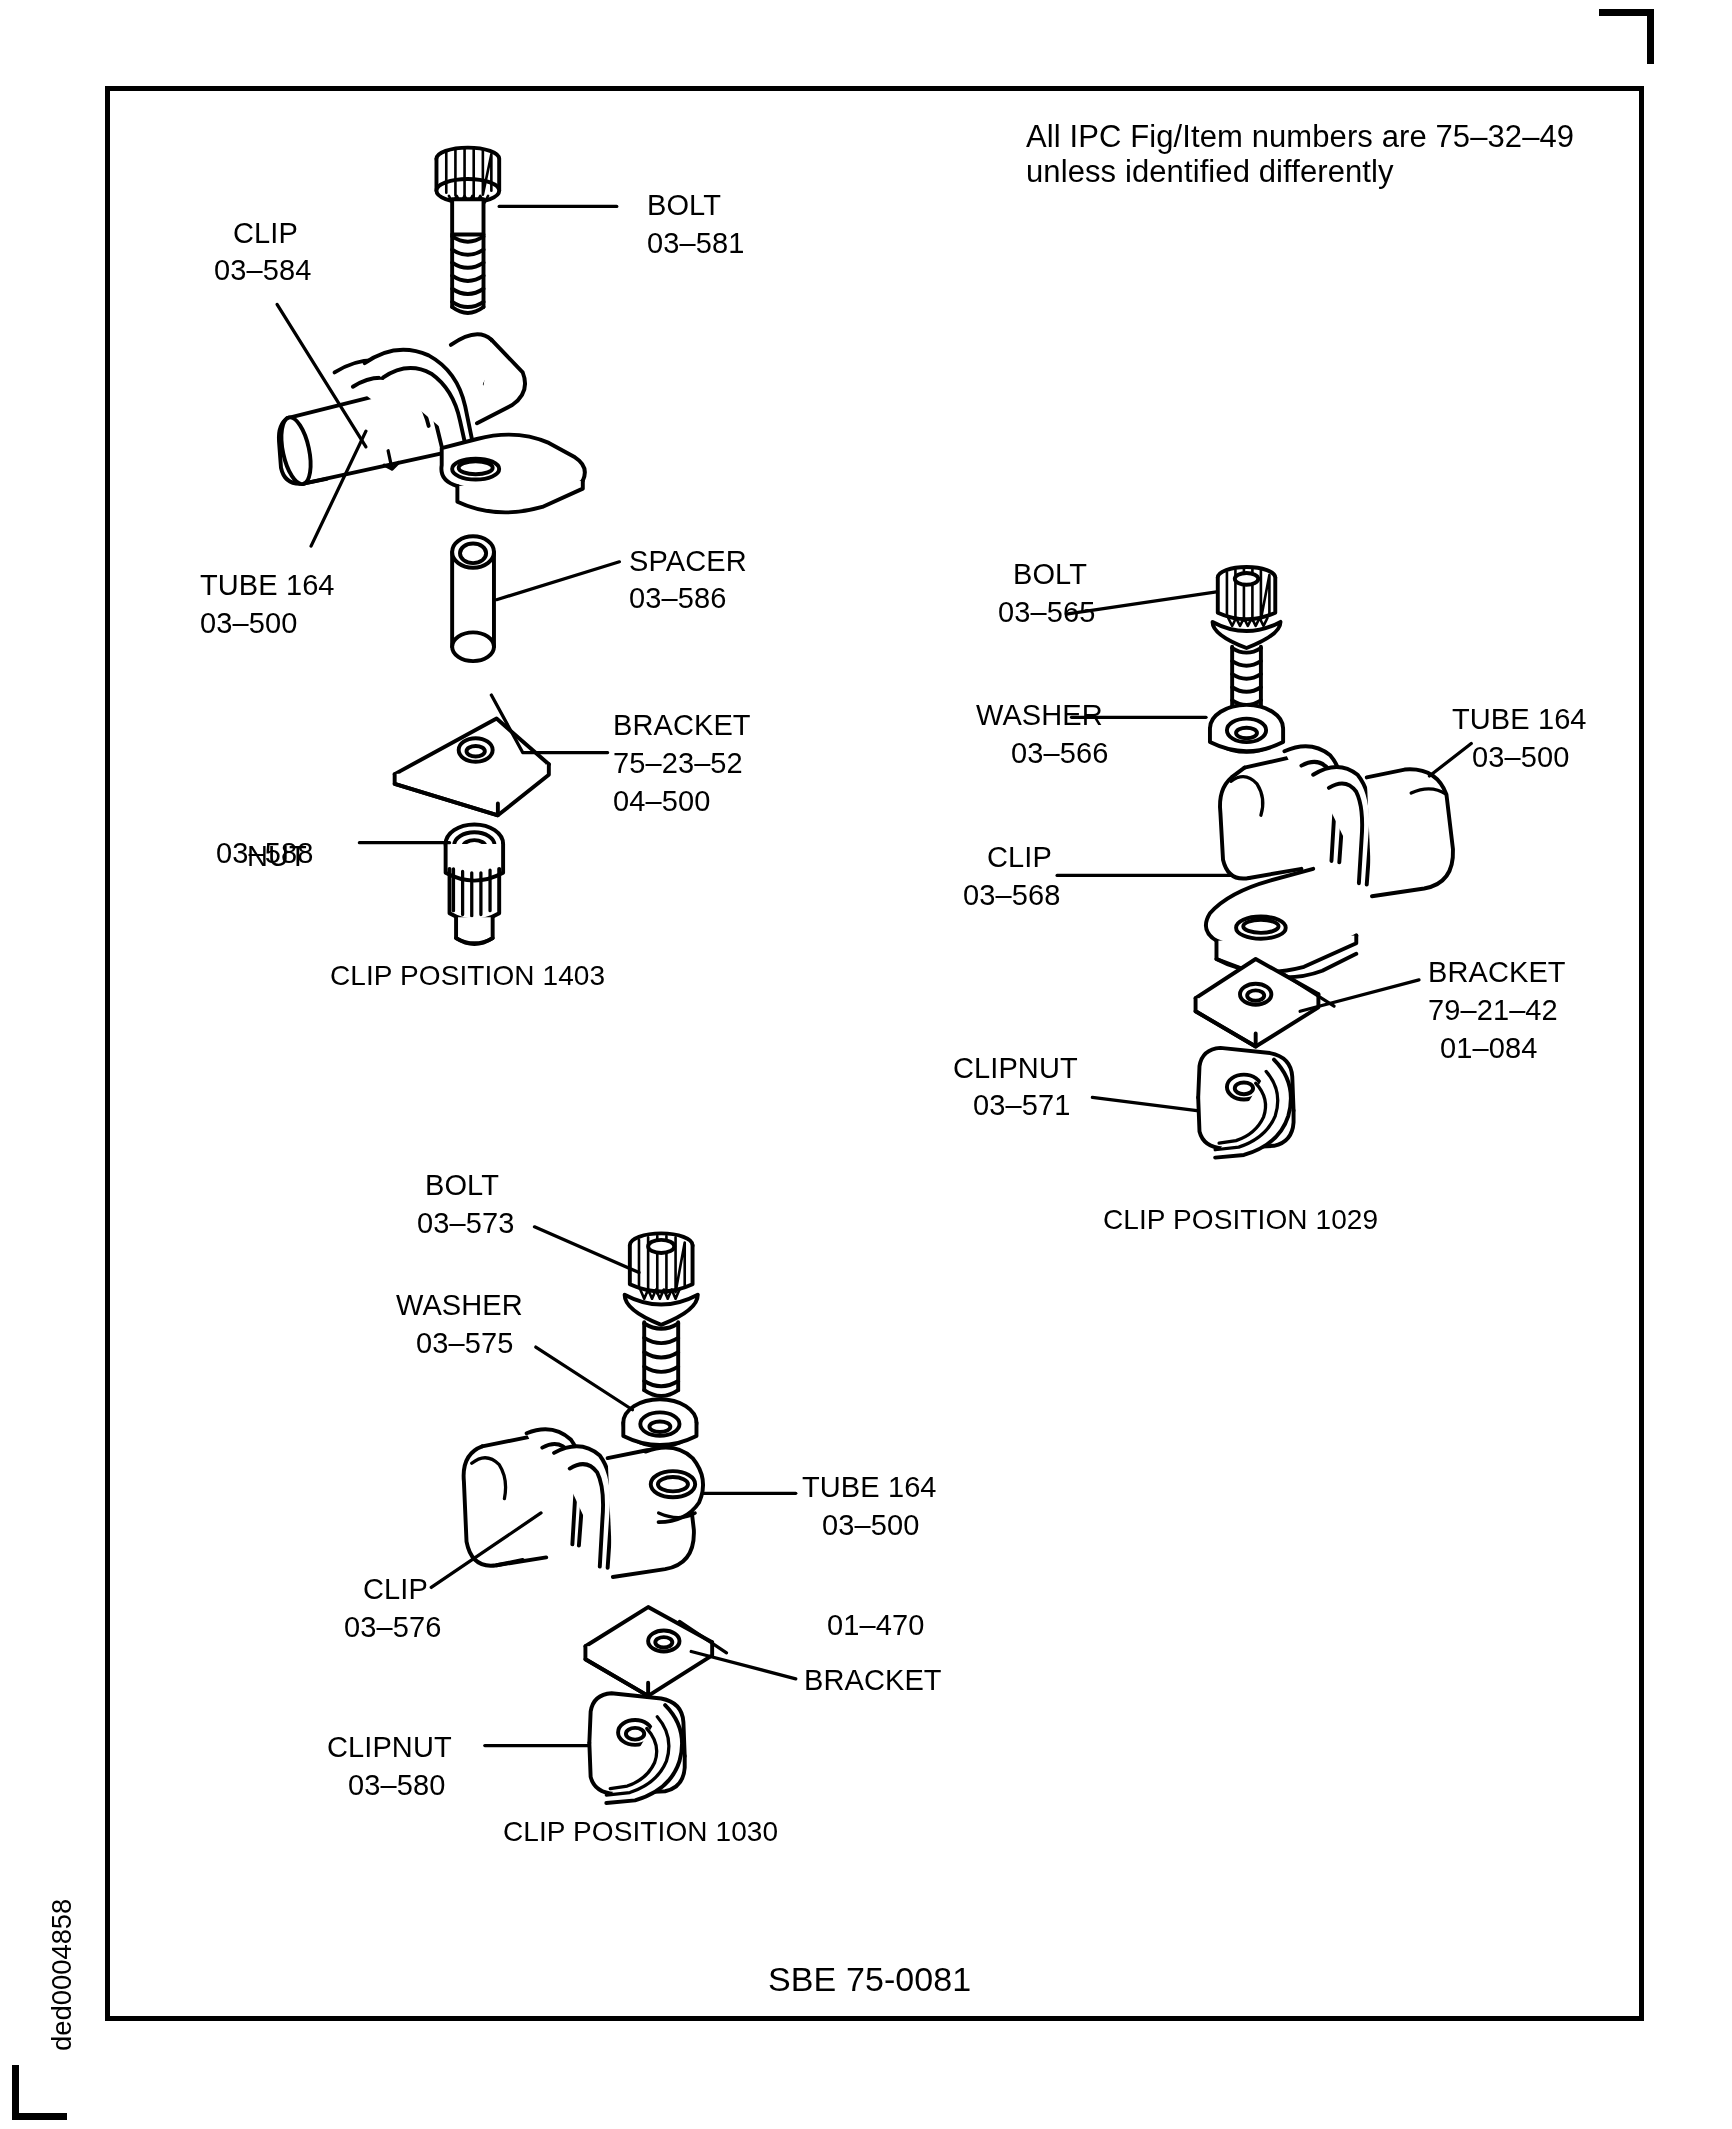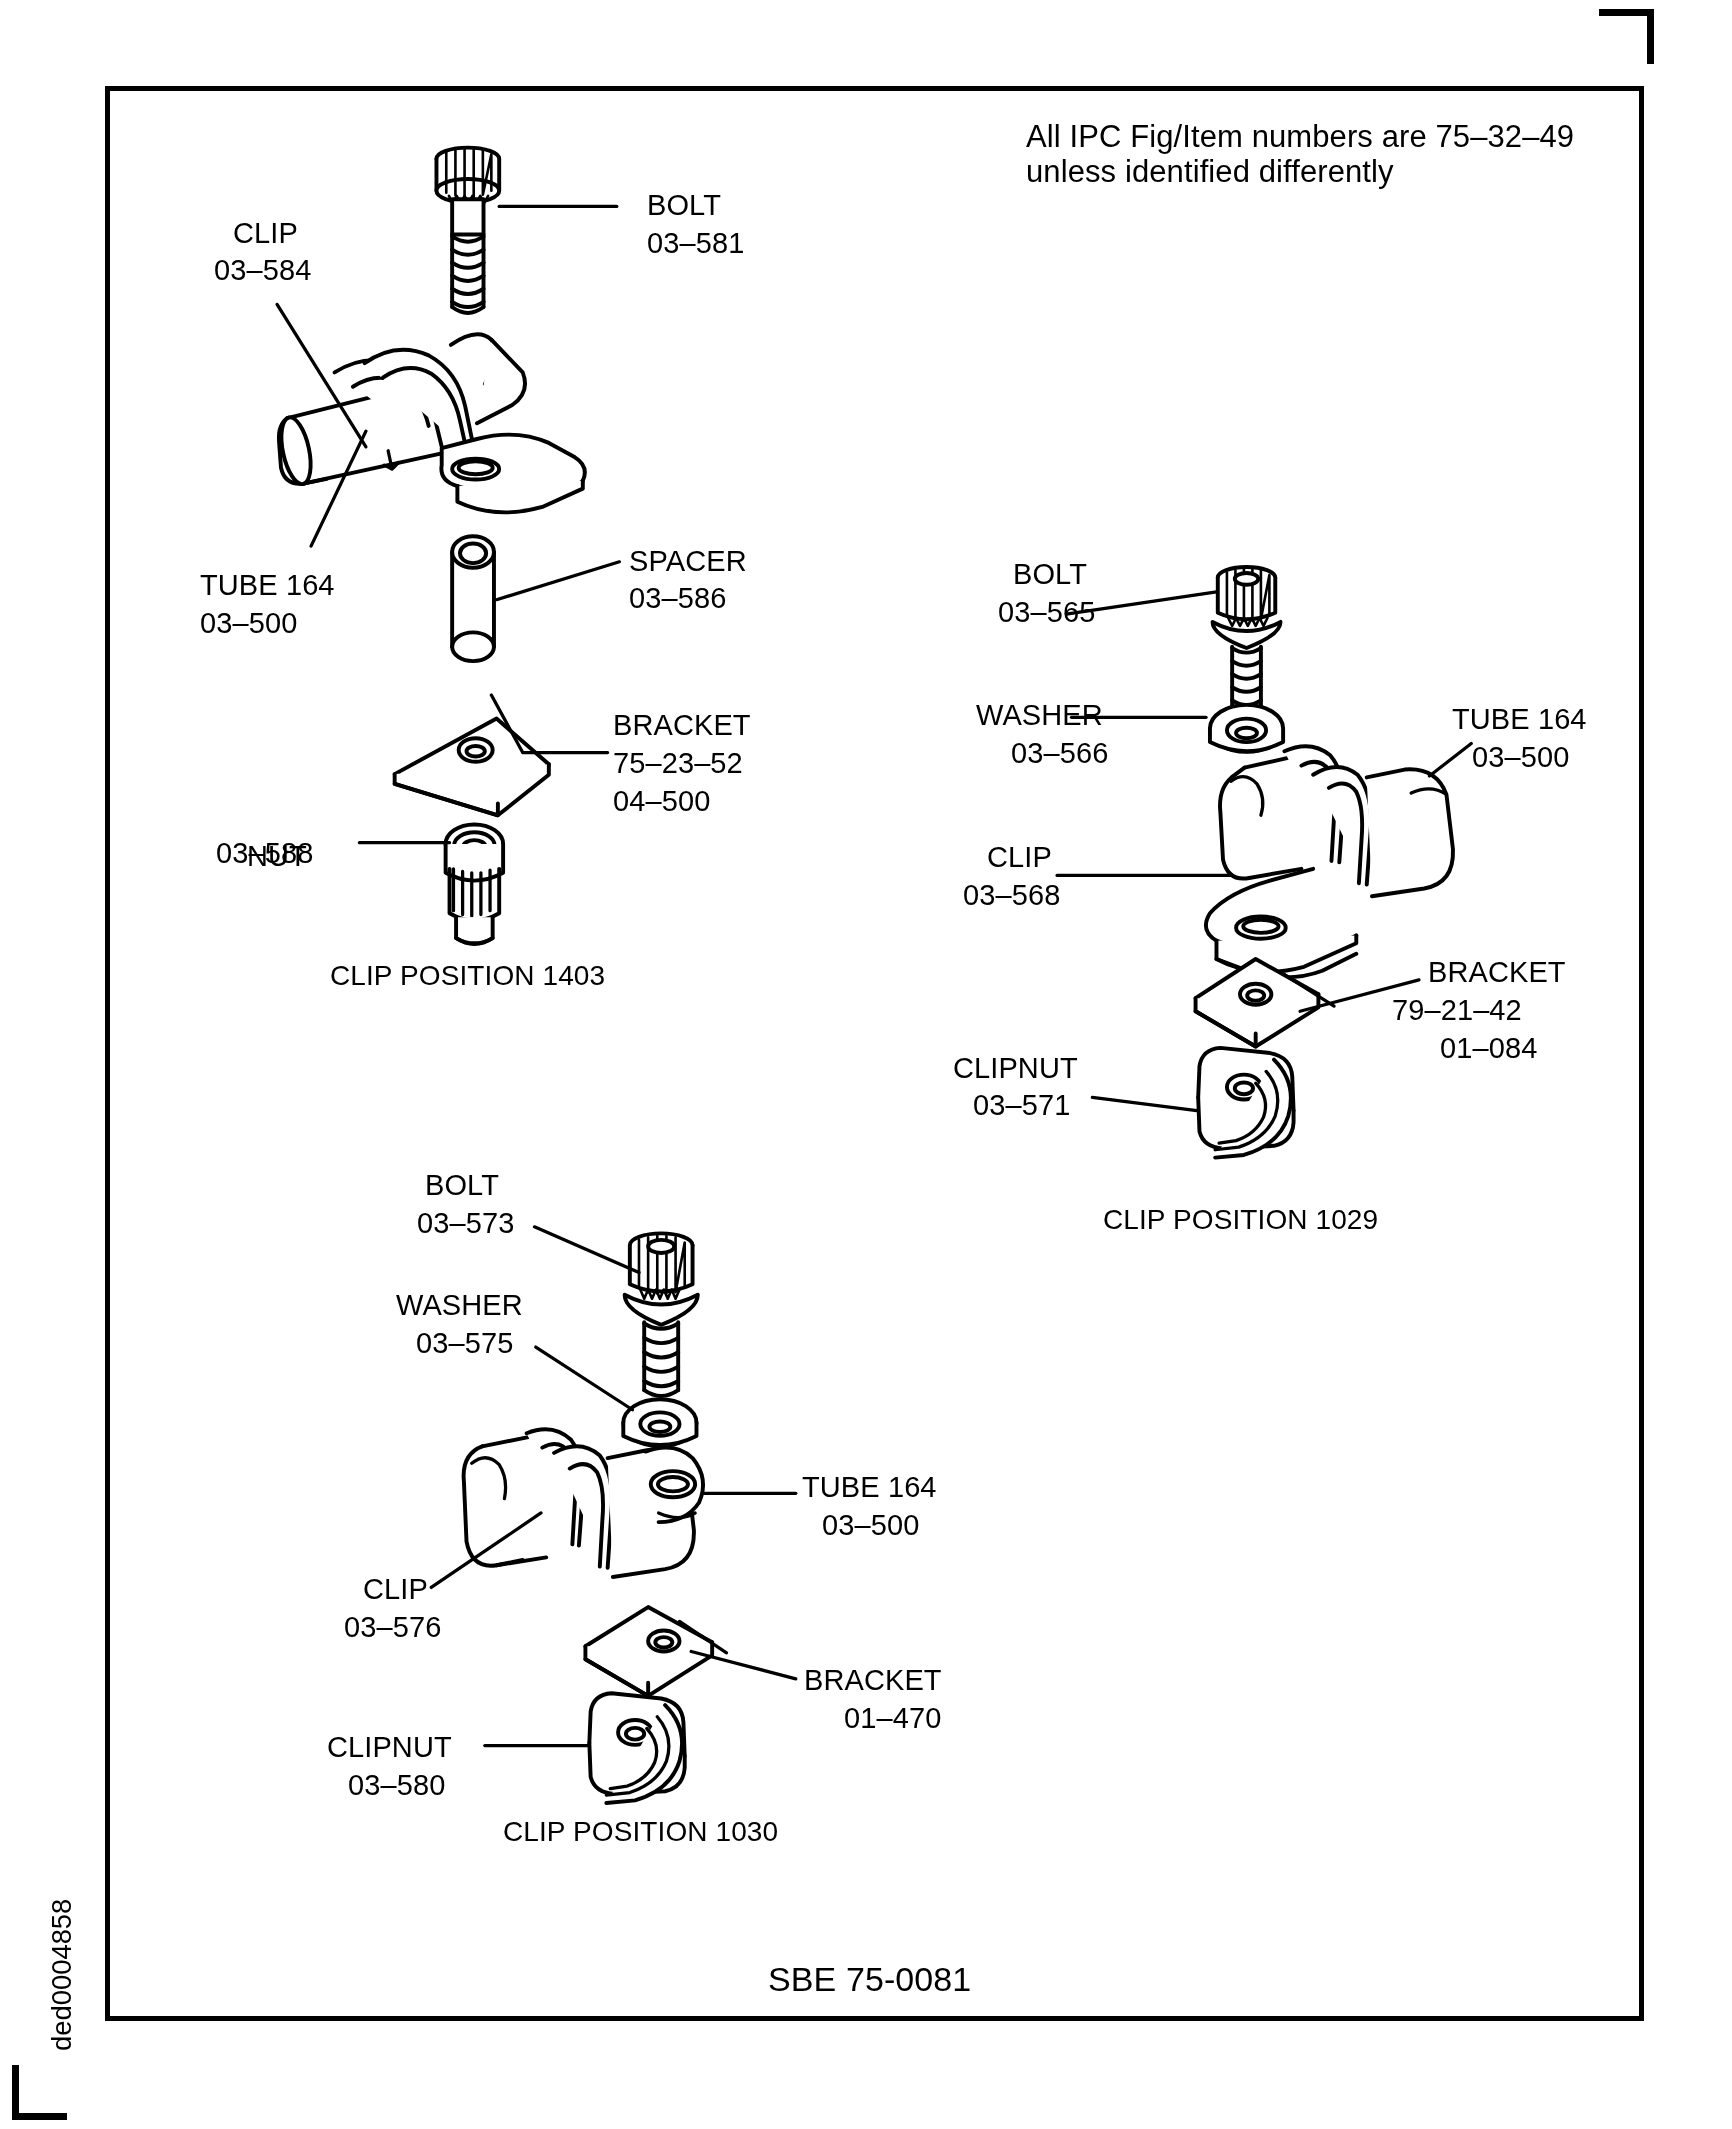--- a/index.html
+++ b/index.html
@@ -348,42 +348,42 @@
   <div class="txt label" style="left:976px; top:698px;">WASHER</div>
   <div class="txt label" style="left:1011px; top:736px;">03–566</div>
 
   <div class="txt label" style="left:1452px; top:702px;">TUBE 164</div>
   <div class="txt label" style="left:1472px; top:740px;">03–500</div>
 
   <div class="txt label" style="left:987px; top:840px;">CLIP</div>
   <div class="txt label" style="left:963px; top:878px;">03–568</div>
 
   <div class="txt label" style="left:1428px; top:955px;">BRACKET</div>
-  <div class="txt label" style="left:1392px; top:993px;">79–21–42</div>
+  <div class="txt label" style="left:1428px; top:993px;">79–21–42</div>
   <div class="txt label" style="left:1440px; top:1031px;">01–084</div>
 
   <div class="txt label" style="left:953px; top:1051px;">CLIPNUT</div>
   <div class="txt label" style="left:973px; top:1088px;">03–571</div>
 
   <div class="txt caption" style="left:1103px; top:1155px;margin-top:48px;">CLIP POSITION 1029</div>
 
   <div class="txt label" style="left:425px; top:1168px;">BOLT</div>
   <div class="txt label" style="left:417px; top:1206px;">03–573</div>
 
   <div class="txt label" style="left:396px; top:1288px;">WASHER</div>
   <div class="txt label" style="left:416px; top:1326px;">03–575</div>
 
   <div class="txt label" style="left:802px; top:1470px;">TUBE 164</div>
   <div class="txt label" style="left:822px; top:1508px;">03–500</div>
 
   <div class="txt label" style="left:363px; top:1572px;">CLIP</div>
   <div class="txt label" style="left:344px; top:1610px;">03–576</div>
 
   <div class="txt label" style="left:804px; top:1663px;">BRACKET</div>
-  <div class="txt label" style="left:827px; top:1701px;margin-left:17px;">01–470</div>
+  <div class="txt label" style="left:827px; top:1608px;">01–470</div>
 
   <div class="txt label" style="left:327px; top:1730px;">CLIPNUT</div>
   <div class="txt label" style="left:348px; top:1768px;">03–580</div>
 
   <div class="txt caption" style="left:503px; top:1815px;">CLIP POSITION 1030</div>
 
   <div class="txt footer" style="left:768px; top:1959px;">SBE 75-0081</div>
 
 </div>
 

